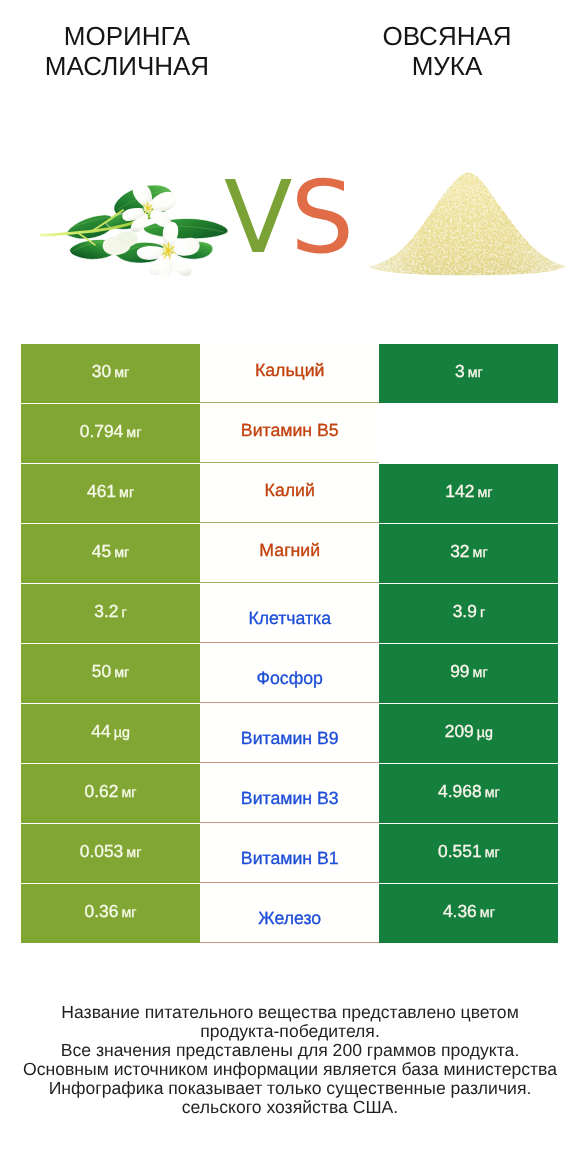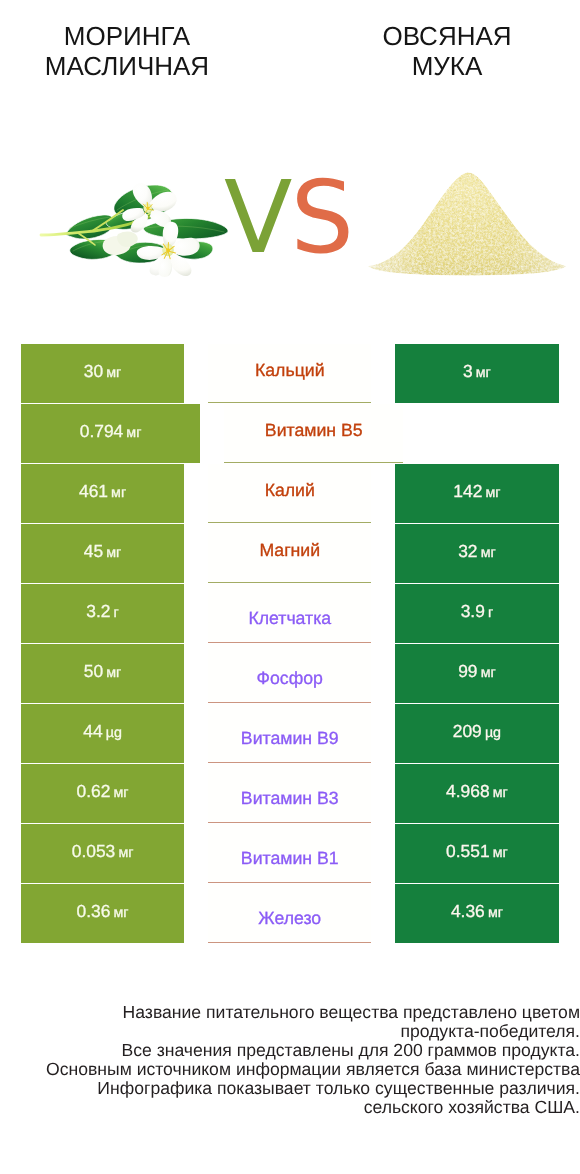--- a/index.html
+++ b/index.html
@@ -16,37 +16,37 @@
   
   .hero{position:absolute;left:0;top:160px;width:532px;height:130px;}
   .plant{position:absolute;left:38px;top:15px;width:203px;height:106px;}
   .pile{position:absolute;left:367px;top:0.5px;width:194px;height:121px;}
   .vs{position:absolute;left:224px;top:7.5px;width:140px;height:100px;font-size:100px;line-height:100px;font-weight:400;letter-spacing:-2px;font-family:"DejaVu Sans",sans-serif;}
   #vs-v{color:#7ba236;}
   #vs-s{color:#e06c48;}
 
   
   .table{position:absolute;left:21px;top:344px;width:537.5px;}
-  .row{display:flex;height:59px;margin-bottom:1px;gap:24px;}
+  .row{display:flex;height:59px;margin-bottom:1px;}
   .cell{width:179.17px;display:flex;align-items:center;justify-content:center;box-sizing:border-box;}
   .cell .val,.cell .label{position:relative;top:-2.2px;}
   .cell.left{background:#82a633;}
   .cell.right{background:#15803d;}
   .cell.mid{background:#fffffd;}
   .cell.right .val{color:#fdf6ee;}
   .val{color:#f7faea;font-weight:400;font-size:17.4px;letter-spacing:0px;white-space:nowrap;-webkit-text-stroke:0.32px;}
   .unit{font-size:14.3px;font-weight:400;margin-left:3.1px;}
   .label{font-weight:400;font-size:17.7px;letter-spacing:0px;white-space:nowrap;-webkit-text-stroke:0.32px;}
   .row.w-left  .cell.mid{border-bottom:1px solid #a3ac63;}
   .row.w-left  .label{color:#c2410c;}
   .row.w-right .cell.mid{border-bottom:1px solid #cc9580;}
-  .row.w-right .label{color:#8b5cf6;margin-top:16px;}
+  .row.w-right .label{color:#1d4ed8;margin-top:16px;}
 
   
-  .footer{position:absolute;left:0;top:1003px;width:580px;text-align:right;
+  .footer{position:absolute;left:0;top:1003px;width:580px;text-align:center;
           font-size:17.6px;line-height:19.1px;color:#231f20;font-weight:400;}
   .footer div{white-space:nowrap;}
 </style>
 </head>
 <body>
 
 <div class="wrap">
 
   <div class="title" id="title-left">
       <div>МОРИНГА</div>

